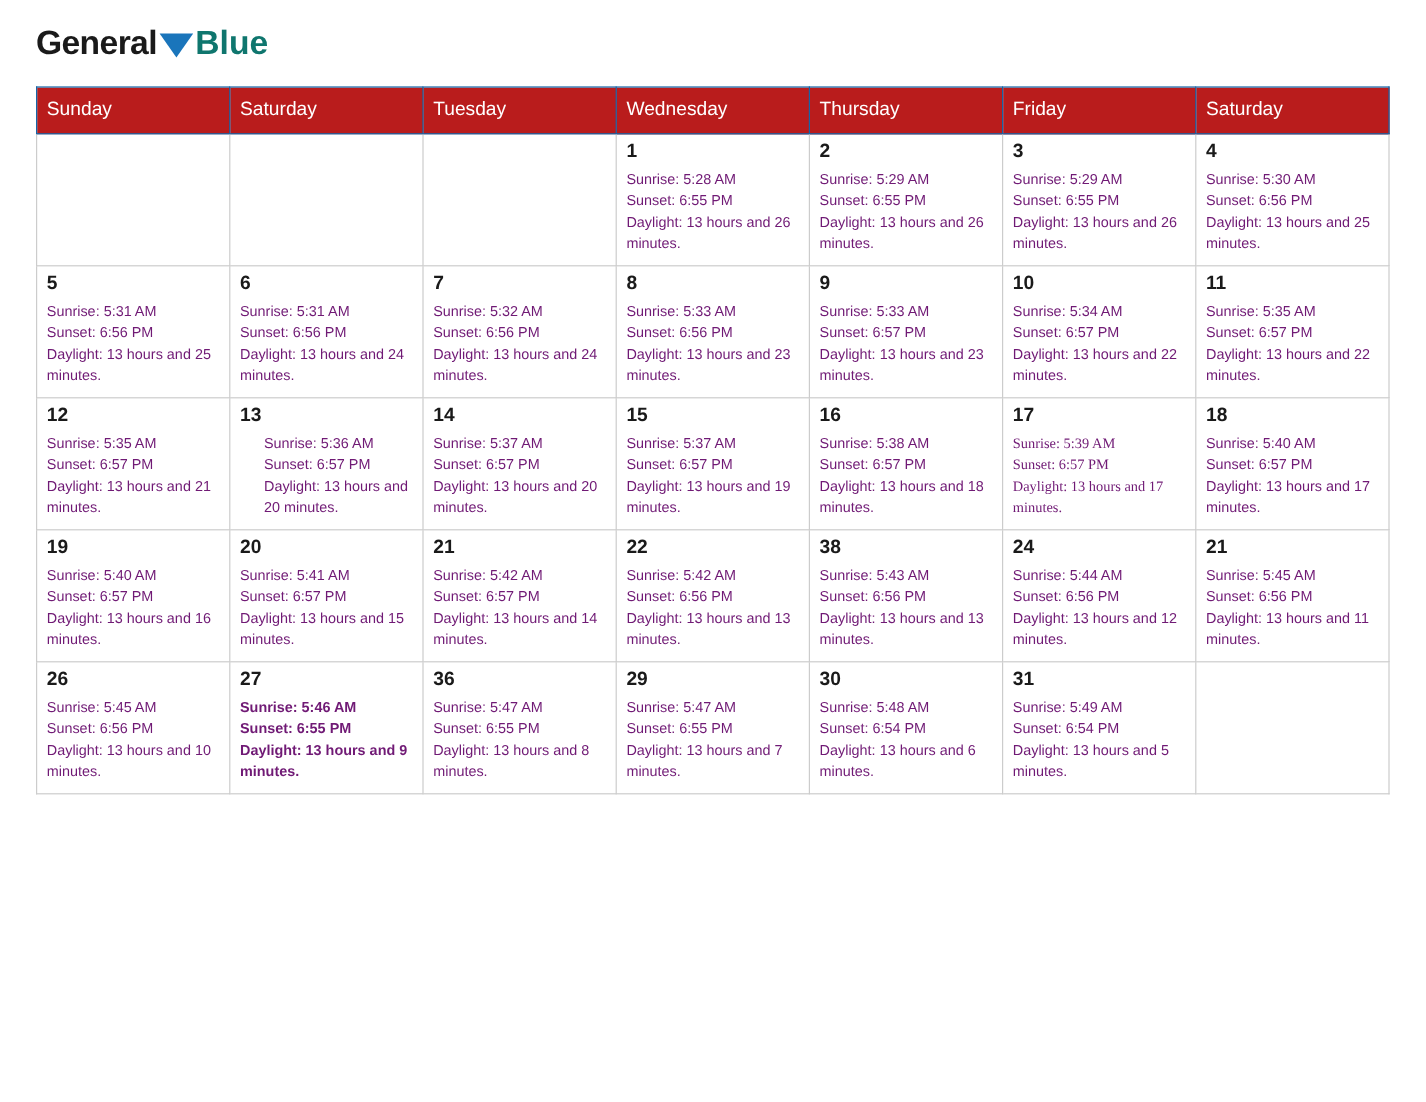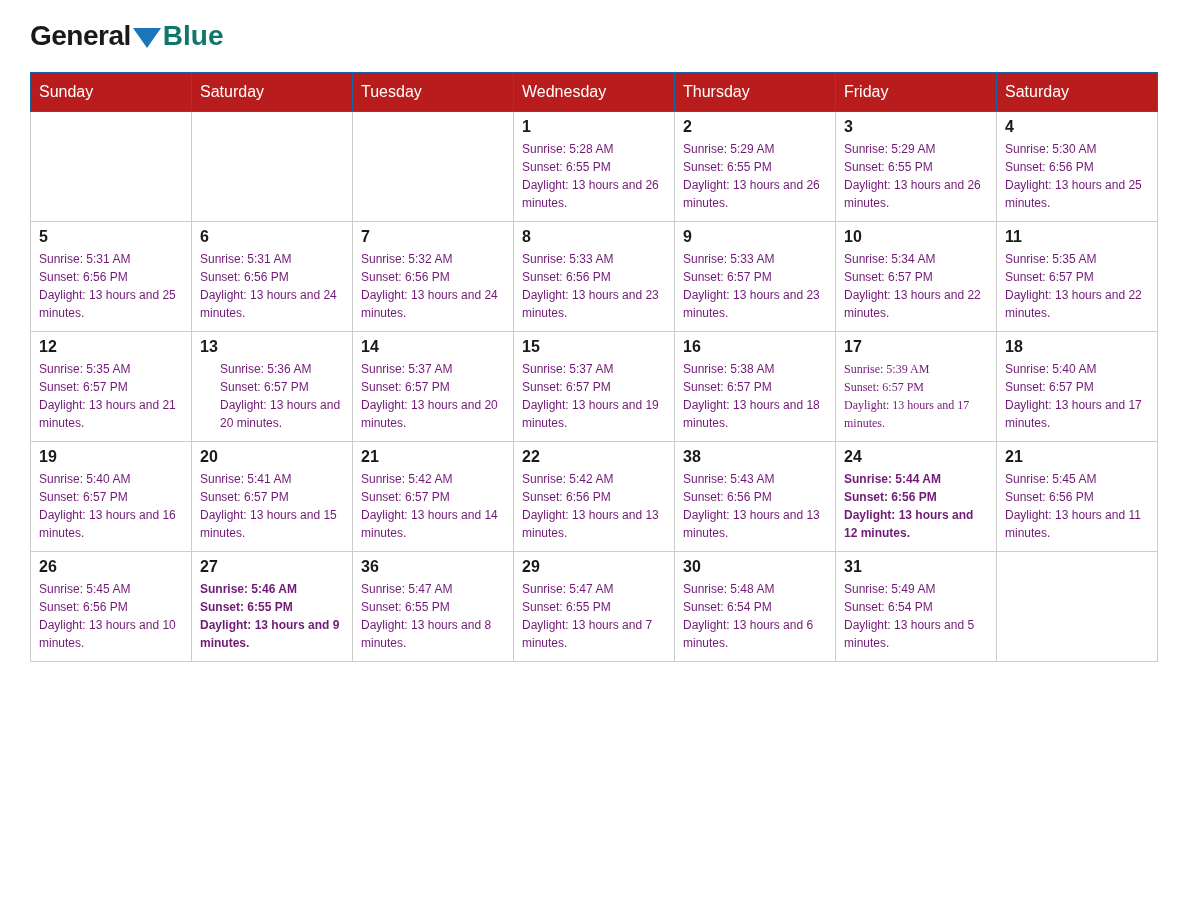--- a/index.html
+++ b/index.html
@@ -269,21 +269,21 @@
 Daylight: 13 hours and 13 minutes.</div>
         </td>
         <td>
           <span class="day-number">38</span>
           <div class="day-info" style="white-space: pre-line;">Sunrise: 5:43 AM
 Sunset: 6:56 PM
 Daylight: 13 hours and 13 minutes.</div>
         </td>
         <td>
           <span class="day-number">24</span>
-          <div class="day-info" style="white-space: pre-line; font-weight: bold;">Sunrise: 5:44 AM
+          <div class="day-info" style="white-space: pre-line;">Sunrise: 5:44 AM
 Sunset: 6:56 PM
 Daylight: 13 hours and 12 minutes.</div>
         </td>
         <td>
           <span class="day-number">21</span>
           <div class="day-info" style="white-space: pre-line;">Sunrise: 5:45 AM
 Sunset: 6:56 PM
 Daylight: 13 hours and 11 minutes.</div>
         </td>
       </tr>

